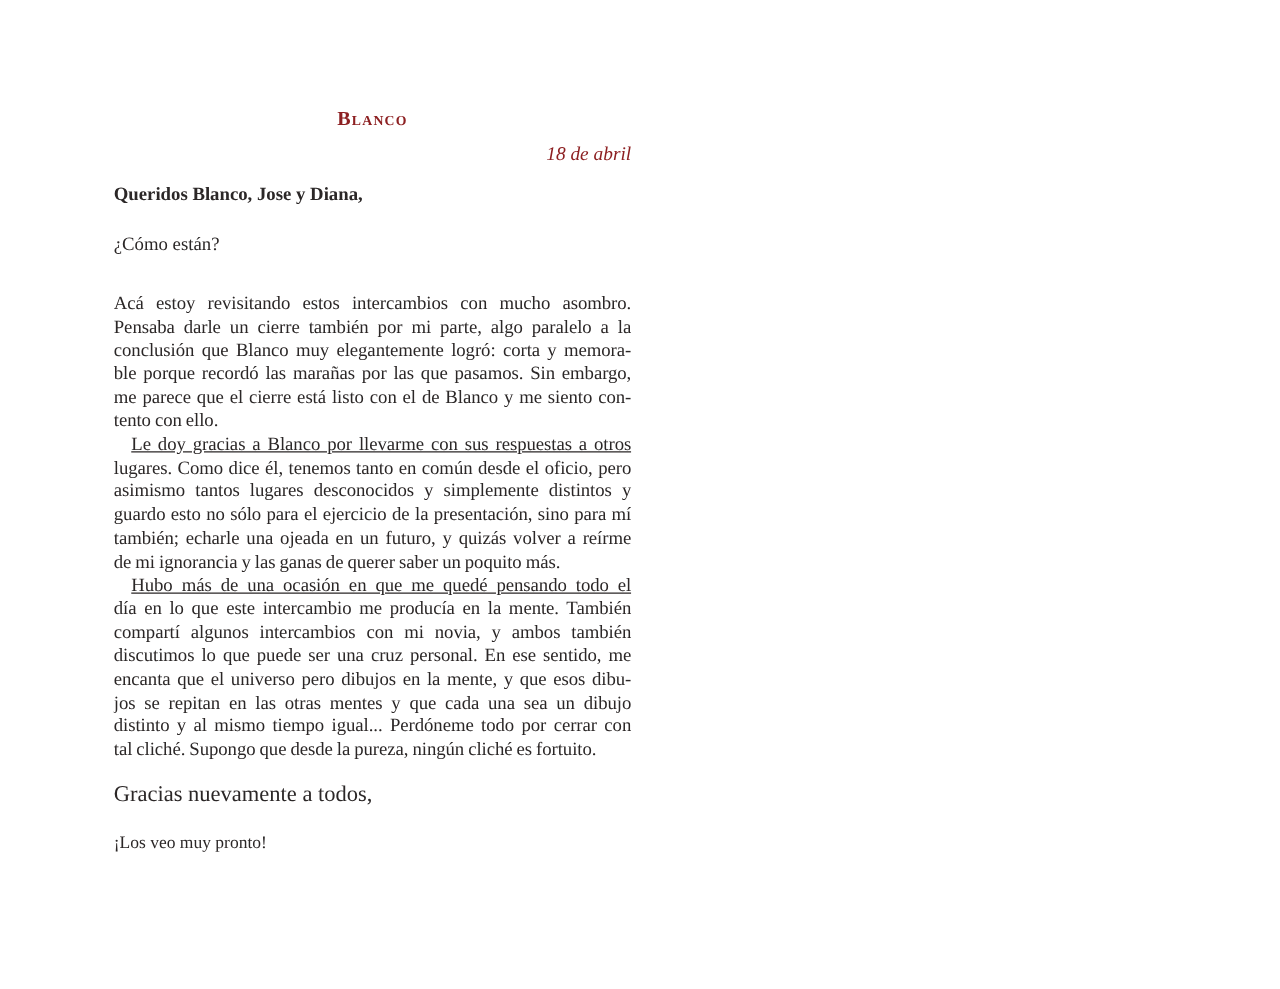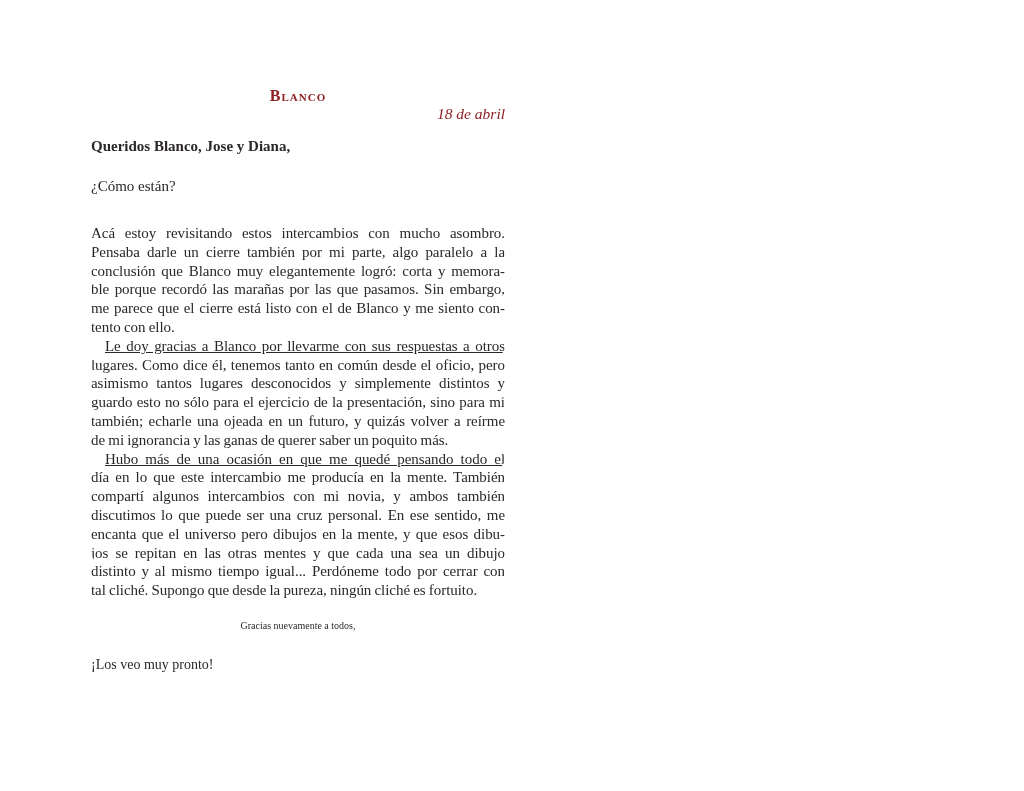--- a/index.html
+++ b/index.html
@@ -1,20 +1,20 @@
 <!DOCTYPE html>
 <html lang="es" style="--accent: #8d2022; --text: #2b2727; --bg: #ffffff;"><head>
 <meta charset="utf-8">
 <style>
   :root {
     --accent: #8d2022;
     --text: #2b2727;
     --bg: #ffffff;
   }
-  * { margin: 0; padding: 0; box-sizing: border-box; border-radius: 28px; }
+  * { margin: 0; padding: 0; box-sizing: border-box; }
   html, body { background: var(--bg); }
   .page {
     position: relative;
     width: 1024px;
     height: 791px;
     background: var(--bg);
     font-family: "Liberation Serif", serif;
     color: var(--text);
     overflow: hidden;
   }
@@ -33,20 +33,21 @@
     font-size: 16px;
     line-height: 17px;
   }
   .date {
     text-align: right;
     font-style: italic;
     color: var(--accent);
     font-size: 15.5px;
     line-height: 20px;
     margin-bottom: 13px;
+    margin-top: 10px;
   }
   .salutation {
     font-weight: bold;
     font-size: 15px;
     line-height: 19px;
     margin-bottom: 21px;
   }
   .greeting {
     font-size: 15px;
     line-height: 19px;
@@ -63,23 +64,22 @@
   .bline.j {
     white-space: normal;
     text-align: justify;
     text-align-last: justify;
     hyphens: none;
     overflow: hidden;
   }
   .bline.indent { text-indent: 14px; text-decoration: underline; }
   .closing {
     margin-top: 16px;
-    font-size: 10px;
+    font-size: 18px;
     line-height: 19px;
-    text-align: center;
   }
   .signoff {
     margin-top: 20px;
     font-size: 14px;
     line-height: 19px;
   }
 </style>
 </head>
 <body>
 

